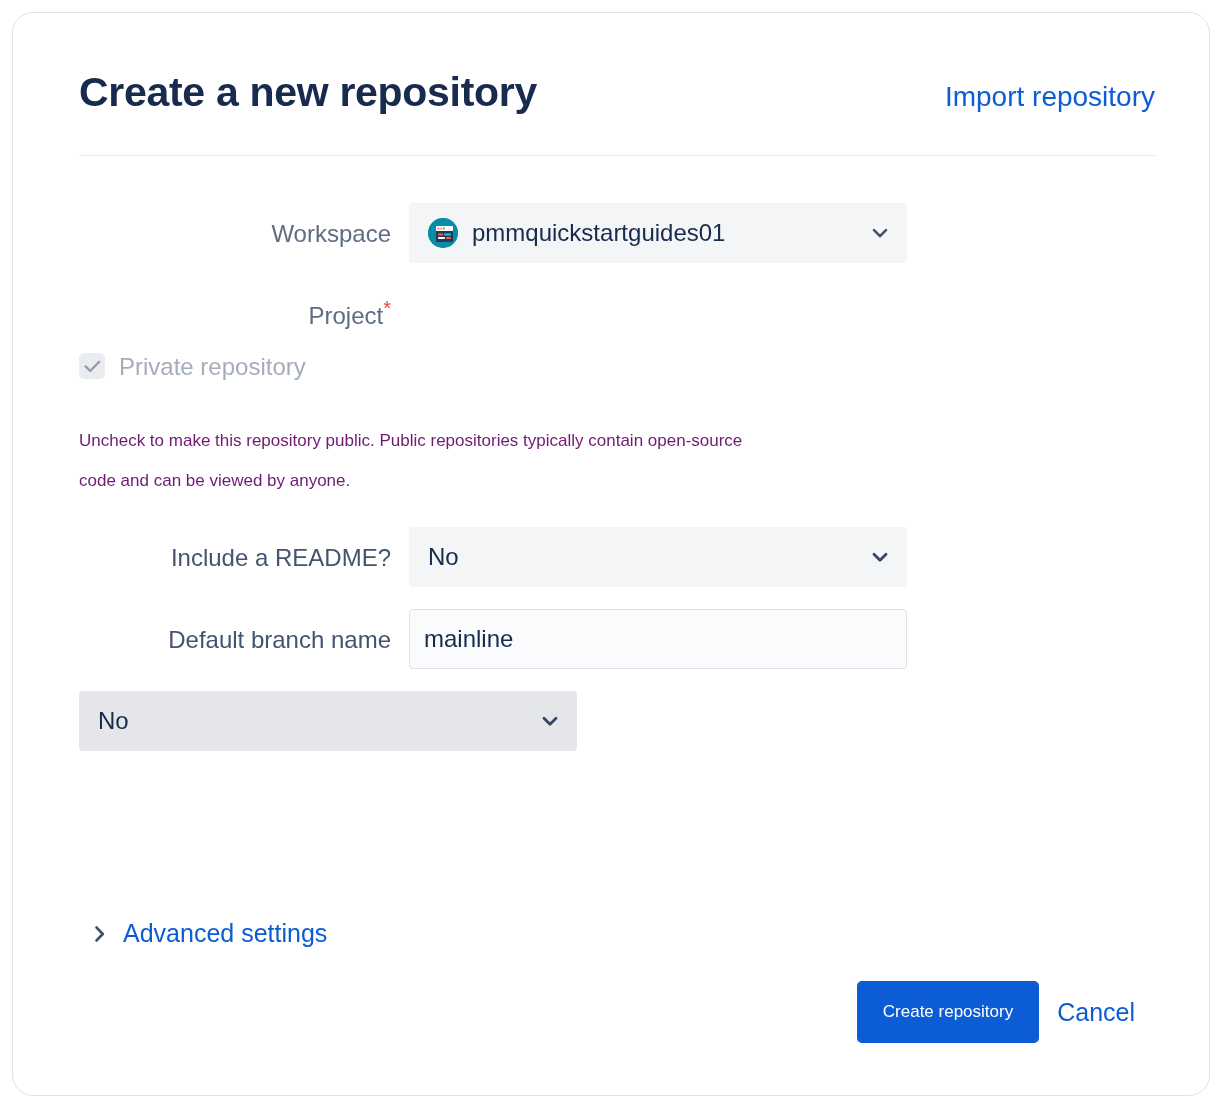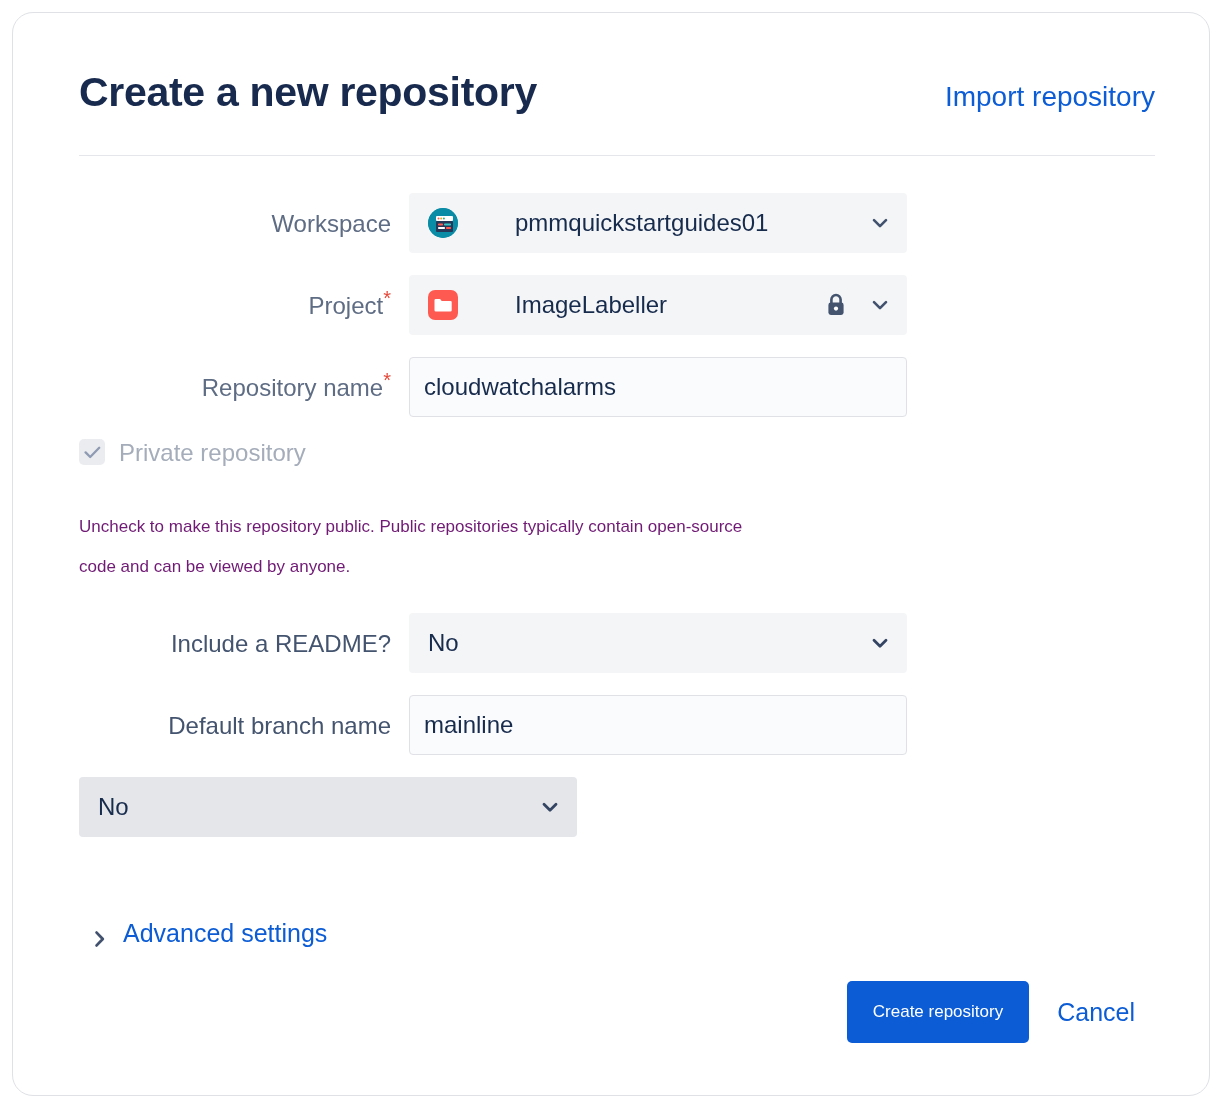--- a/index.html
+++ b/index.html
@@ -42,21 +42,21 @@
   }
   .hdr-rule {
     position: absolute;
     left: 66px; top: 142px; width: 1076px; height: 1px;
     background: #E4E6EB;
   }
 
   
   .form {
     position: absolute;
-    left: 66px; top: 180px;
+    left: 66px; top: 190px;
     width: 1076px;
   }
   .row {
     display: flex;
     align-items: flex-start;
     margin-bottom: 14px;
   }
   .lbl {
     width: 330px;
     flex: 0 0 330px;
@@ -76,21 +76,20 @@
     position: relative;
     width: 498px;
     height: 60px;
     background: #F4F5F7;
     border: 1px solid transparent;
     border-radius: 4px;
     display: flex;
     align-items: center;
     padding: 0 46px 0 18px;
     cursor: pointer;
-    gap: 43px;
   }
   .select.alt { background: #E4E6EA; }
   .select .txt {
     font-size: 24px;
     color: #172B4D;
     white-space: nowrap;
     overflow: hidden;
     text-overflow: ellipsis;
   }
   .chev {
@@ -156,21 +155,21 @@
     width: 690px;
     font-size: 17px;
     line-height: 40px;
     color: #701a75;
   }
 
   
   .adv {
     position: absolute;
     left: 78px; top: 906px;
-    display: flex; align-items: flex-end;
+    display: flex; align-items: center;
     cursor: pointer;
   }
   .adv .ch { width: 18px; height: 18px; margin-right: 14px; display:block; }
   .adv .t { font-size: 25px; color: #0B5CD5; }
 
   
   .footer {
     position: absolute;
     right: 68px; top: 968px;
     display: flex; align-items: center;
@@ -180,21 +179,21 @@
     color: #ffffff;
     border: none;
     border-radius: 5px;
     height: 62px;
     padding: 0 26px;
     font-size: 17px;
     font-family: "Liberation Sans", sans-serif;
     cursor: pointer;
   }
   .btn-link {
-    margin-left: 22px;
+    margin-left: 12px;
     font-size: 25px;
     color: #0B5CD5;
     cursor: pointer;
     background: none; border: none;
     font-family: "Liberation Sans", sans-serif;
   }
 </style>
 </head>
 <body>
 
@@ -233,52 +232,22 @@
               </svg>
           </span>
         </div>
       </div>
     </div>
 
     <div class="row" style="margin-bottom:22px;">
       <div class="lbl" style="padding-top:16px;">
         <span>Project</span><span class="req">*</span>
       </div>
-      <div class="ctl">
-        <div class="select">
-          <span class="prj-avatar">
-            <svg width="18" height="15" viewBox="0 0 18 15">
-              <path d="M0.5 2.2a1.2 1.2 0 011.2-1.2h4.4l1.6 1.9h8.8a1.2 1.2 0 011.2 1.2v8.2a1.2 1.2 0 01-1.2 1.2H1.7a1.2 1.2 0 01-1.2-1.2z" fill="#FFFFFF"></path>
-            </svg>
-          </span>
-          <span class="txt">ImageLabeller</span>
-          <span class="lockwrap">
-            <svg width="24" height="26" viewBox="0 0 24 26">
-              <path d="M7.4 11V7.6a4.6 4.6 0 119.2 0V11" stroke="#44546F" stroke-width="2.6" fill="none" stroke-linecap="round"></path>
-              <rect x="4.4" y="10.6" width="15.2" height="12.4" rx="2.4" fill="#44546F"></rect>
-              <circle cx="12" cy="16.6" r="2.1" fill="#FFFFFF"></circle>
-            </svg>
-          </span>
-          <span class="chev">
-            <svg width="20" height="20" viewBox="0 0 20 20">
-                <path d="M4 7.2l6 6 6-6" stroke="#42526E" stroke-width="2.6" fill="none" stroke-linecap="round" stroke-linejoin="round"></path>
-              </svg>
-          </span>
-        </div>
-      </div>
-    </div>
-
-    <div class="row" style="margin-bottom:22px;">
-      <div class="lbl" style="padding-top:16px;">
-        <span>Repository name</span><span class="req">*</span>
-      </div>
-      <div class="ctl">
-        <input class="input" type="text" value="cloudwatchalarms" style="">
-      </div>
-    </div>
+    </div>
+
 
     <div class="row" style="margin-bottom:26px;">
       <div class="ctl">
         <div class="cbrow">
           <span class="cbox">
             <svg width="17" height="13" viewBox="0 0 17 13">
                 <path d="M1.6 6.4l4.6 4.6L15.2 1.8" stroke="#8F9BB3" stroke-width="2.3" fill="none" stroke-linecap="round" stroke-linejoin="round"></path>
               </svg>
           </span>
           <span class="cblabel">Private repository</span>

